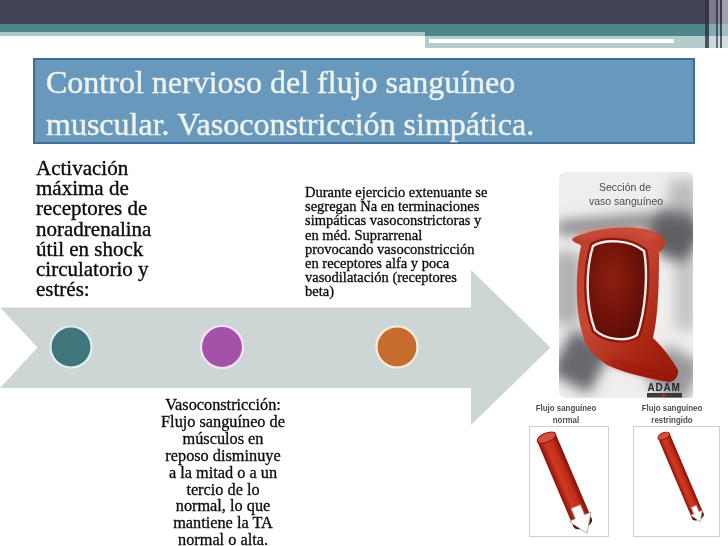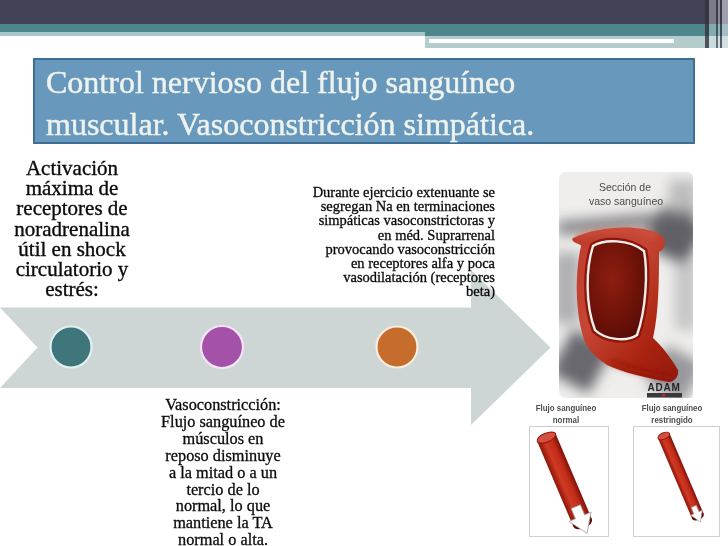--- a/index.html
+++ b/index.html
@@ -15,22 +15,22 @@
 #bar-white{left:429px;top:39.3px;width:245px;height:3.4px;background:#ffffff;}
 
 .vst{top:0;height:47.5px;}
 
 #title{left:33px;top:58px;width:647px;height:80.5px;background:#6899bd;border:2px solid #3c6e96;
   color:#eff3ee;-webkit-text-stroke:0.45px #eff3ee;font-size:32px;line-height:42px;padding:1.2px 0 0 11px;}
 
 
 #arrowsvg{left:0;top:0;}
 
-#lefttxt{left:0px;top:157.7px;width:144px;font-size:21px;line-height:20.3px;text-align:center;color:#0b0b0b;-webkit-text-stroke:0.35px #0b0b0b;}
-#midtxt{left:305px;top:184.9px;width:190px;font-size:14.5px;line-height:14.2px;text-align:right;color:#0b0b0b;-webkit-text-stroke:0.3px #0b0b0b;}
+#lefttxt{left:0px;top:157.7px;width:144px;font-size:21px;line-height:20.3px;color:#0b0b0b;padding-left:36px;-webkit-text-stroke:0.35px #0b0b0b;}
+#midtxt{left:305px;top:184.9px;width:190px;font-size:14.5px;line-height:14.2px;text-align:left;color:#0b0b0b;-webkit-text-stroke:0.3px #0b0b0b;}
 #bottxt{left:143px;top:397px;width:160px;font-size:16.3px;line-height:16.9px;text-align:center;color:#0b0b0b;-webkit-text-stroke:0.3px #0b0b0b;}
 
 #bigimg{left:559px;top:172px;}
 .lbl{font-family:"Liberation Sans",sans-serif;font-weight:bold;font-size:9px;line-height:11.5px;
   color:#4e4e4e;text-align:center;transform:scaleX(0.88);}
 #lbl1{left:516px;top:403px;width:100px;}
 #lbl2{left:622px;top:403px;width:100px;}
 #box1{left:529px;top:426px;width:78px;height:109px;border:1px solid #cfcfcf;background:#ffffff;}
 #box2{left:633px;top:426px;width:85px;height:109px;border:1px solid #cfcfcf;background:#ffffff;}
 </style>

